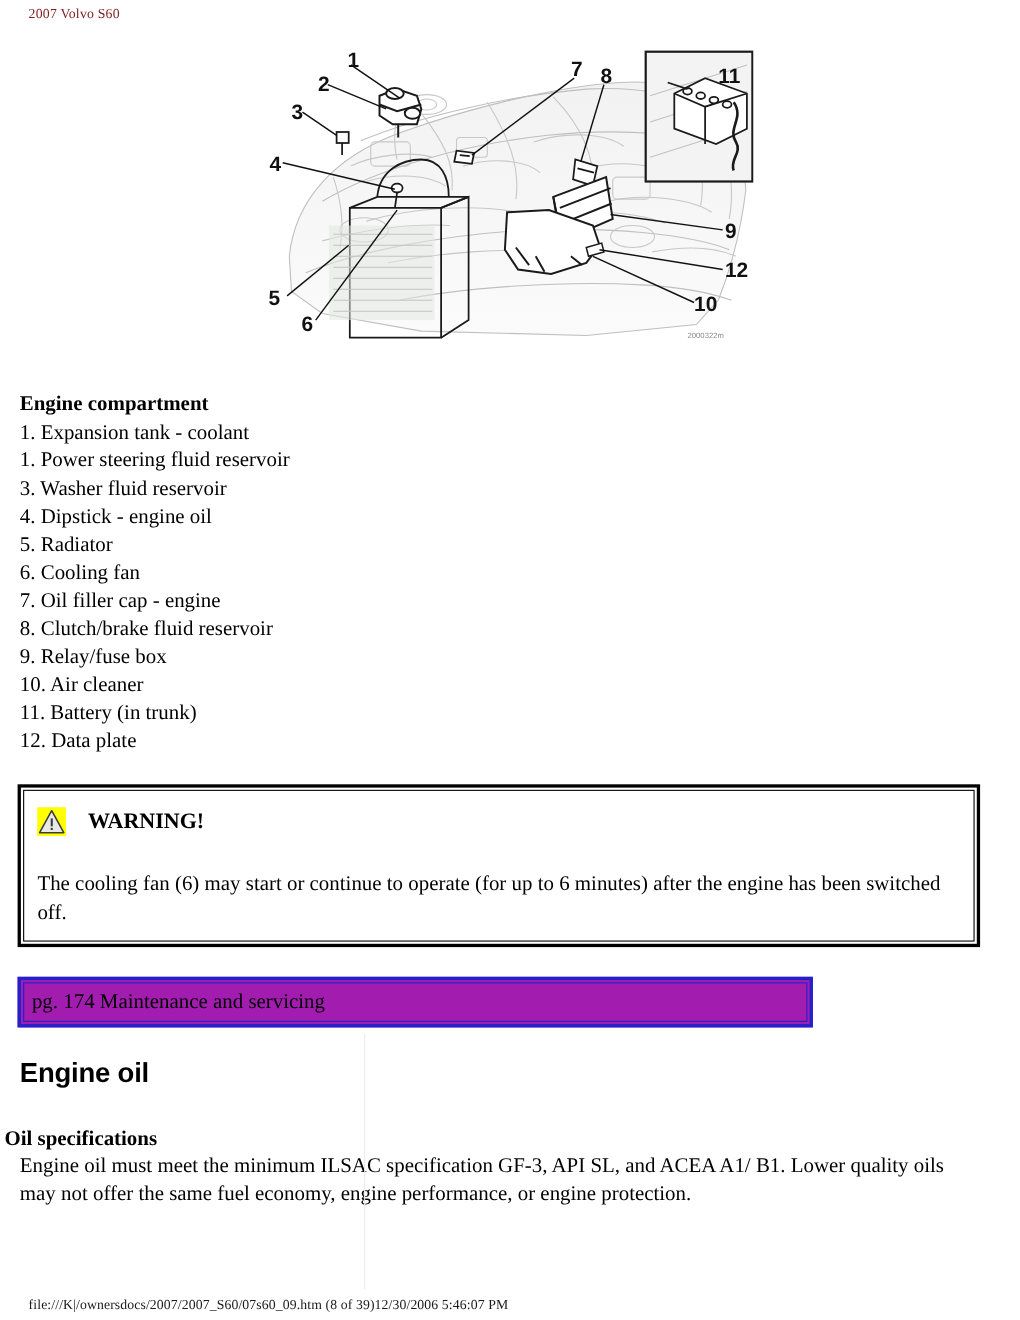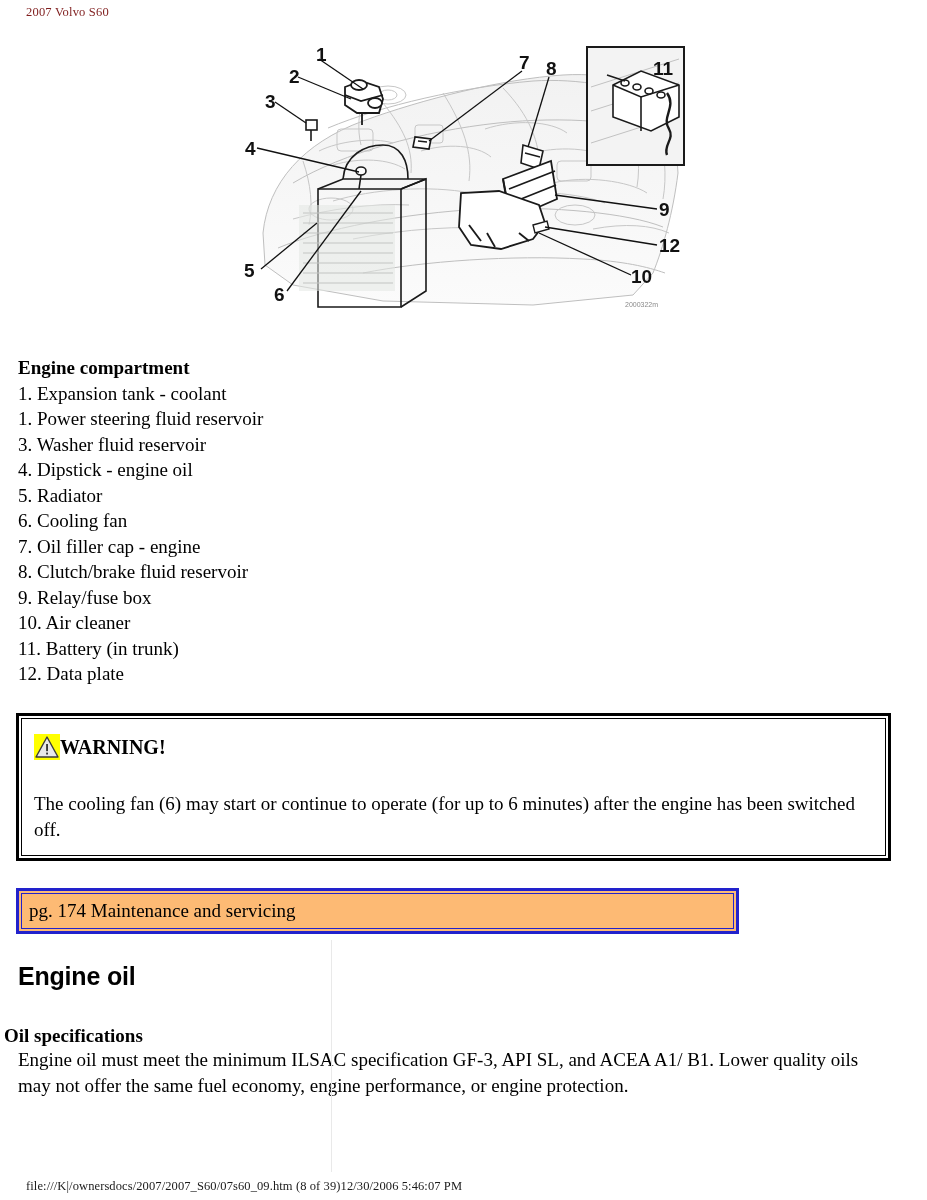--- a/index.html
+++ b/index.html
@@ -87,20 +87,21 @@
     border: 1px solid #000000;
     margin: 2px;
     height: calc(100% - 4px);
     box-sizing: border-box;
     padding: 12px 14px 0 12px;
   }
   .warning-title-row {
     display: flex;
     align-items: center;
     height: 32px;
+    gap: 20px;
   }
   .warn-icon {
     width: 26px;
     height: 26px;
     background: #ffff00;
     display: inline-block;
     position: relative;
     flex: 0 0 auto;
   }
   .warn-icon svg { display: block; }
@@ -119,21 +120,21 @@
 
   
   .pageref-box {
     position: absolute;
     left: 16px;
     top: 888px;
     width: 723px;
     height: 46px;
     border: 3px solid #2222cc;
     box-sizing: border-box;
-    background: #fdba74;
+    background: #a21caf;
   }
   .pageref-inner {
     margin: 2px;
     height: calc(100% - 4px);
     border: 1px solid #2222cc;
     box-sizing: border-box;
     display: flex;
     align-items: center;
     padding-left: 7px;
   }

